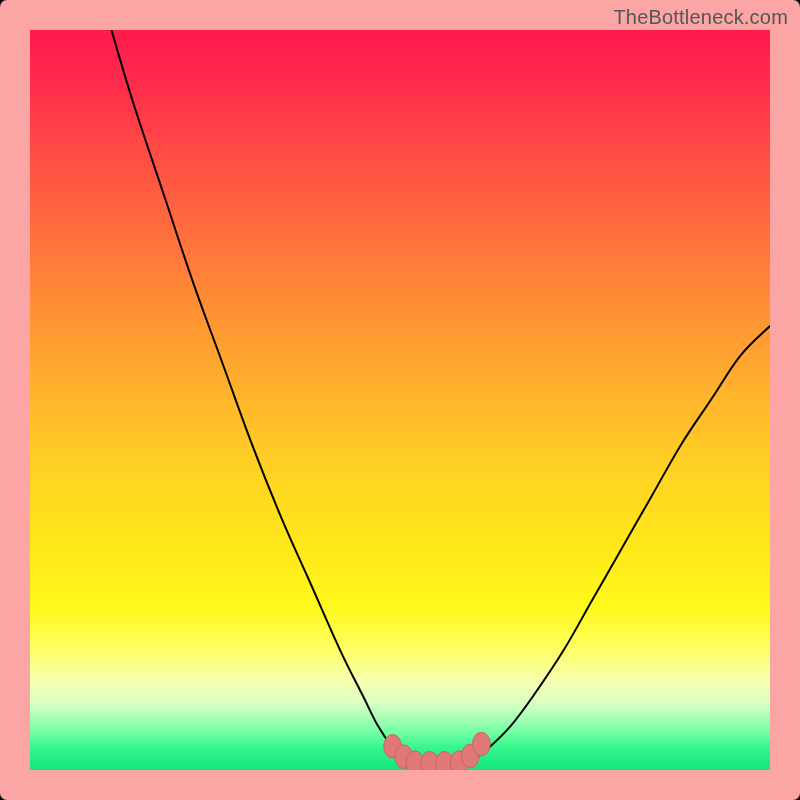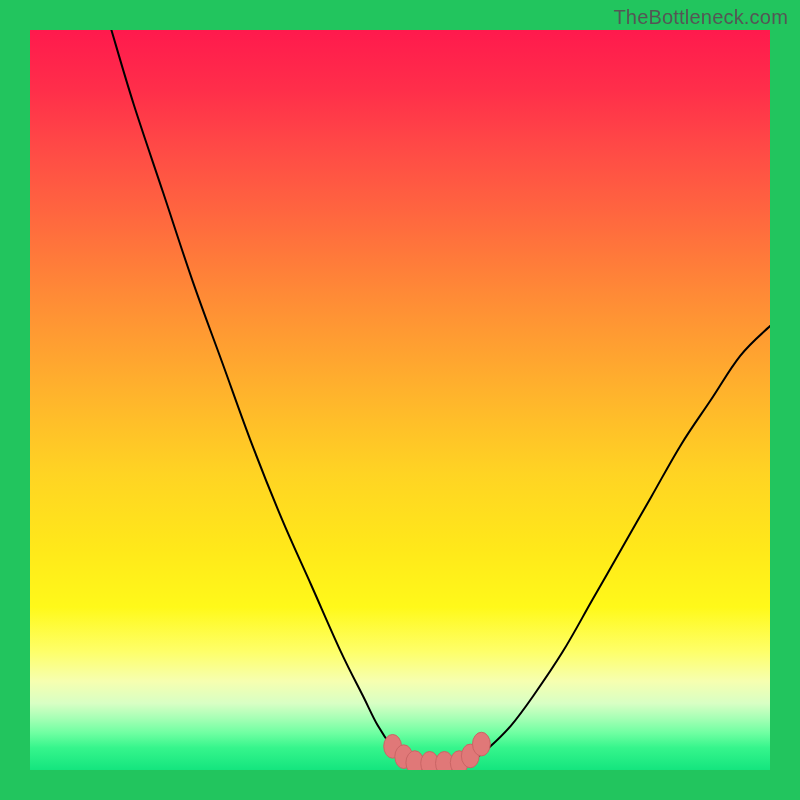--- a/index.html
+++ b/index.html
@@ -10,21 +10,22 @@
     background: #000;
     overflow: hidden;
     font-family: Arial, Helvetica, sans-serif;
   }
   .frame {
     position: absolute;
     top: 0;
     left: 0;
     width: 800px;
     height: 800px;
-    background: #22c55e;
+    background: #fca5a5;
+    border-radius: 7px;
   }
   .plot {
     position: absolute;
     top: 30px;
     left: 30px;
     width: 740px;
     height: 740px;
     background: linear-gradient(to bottom,
       #ff1a4d 0%,
       #ff2e4a 8%,

